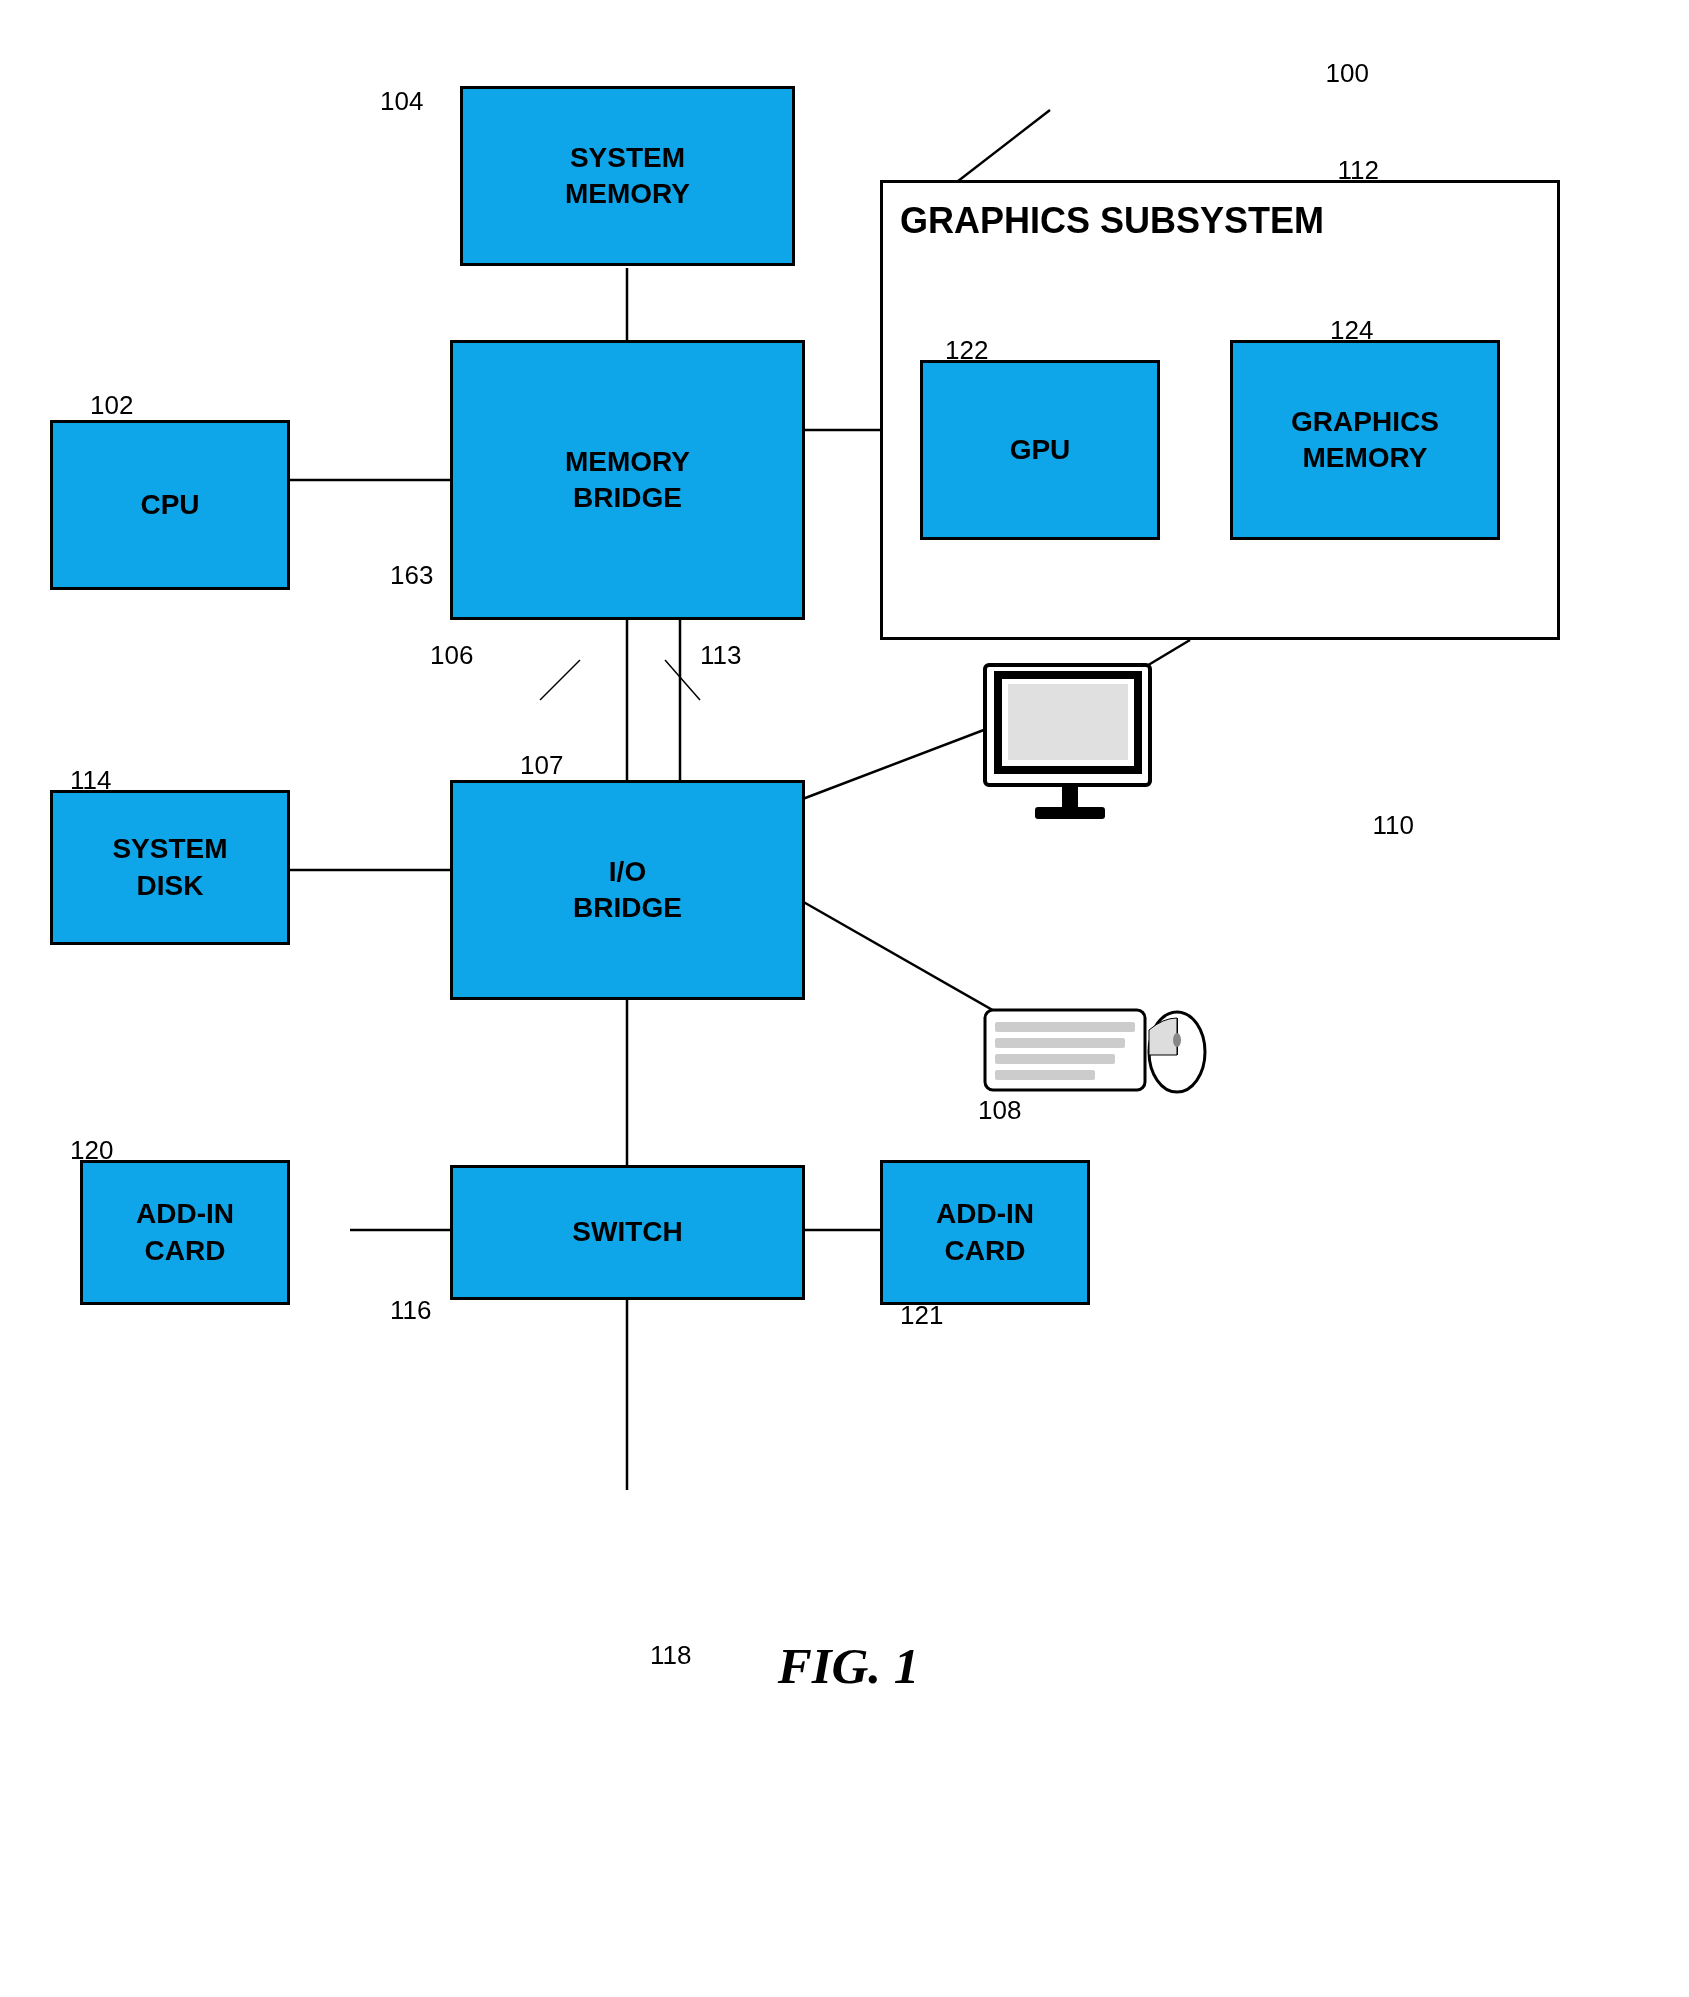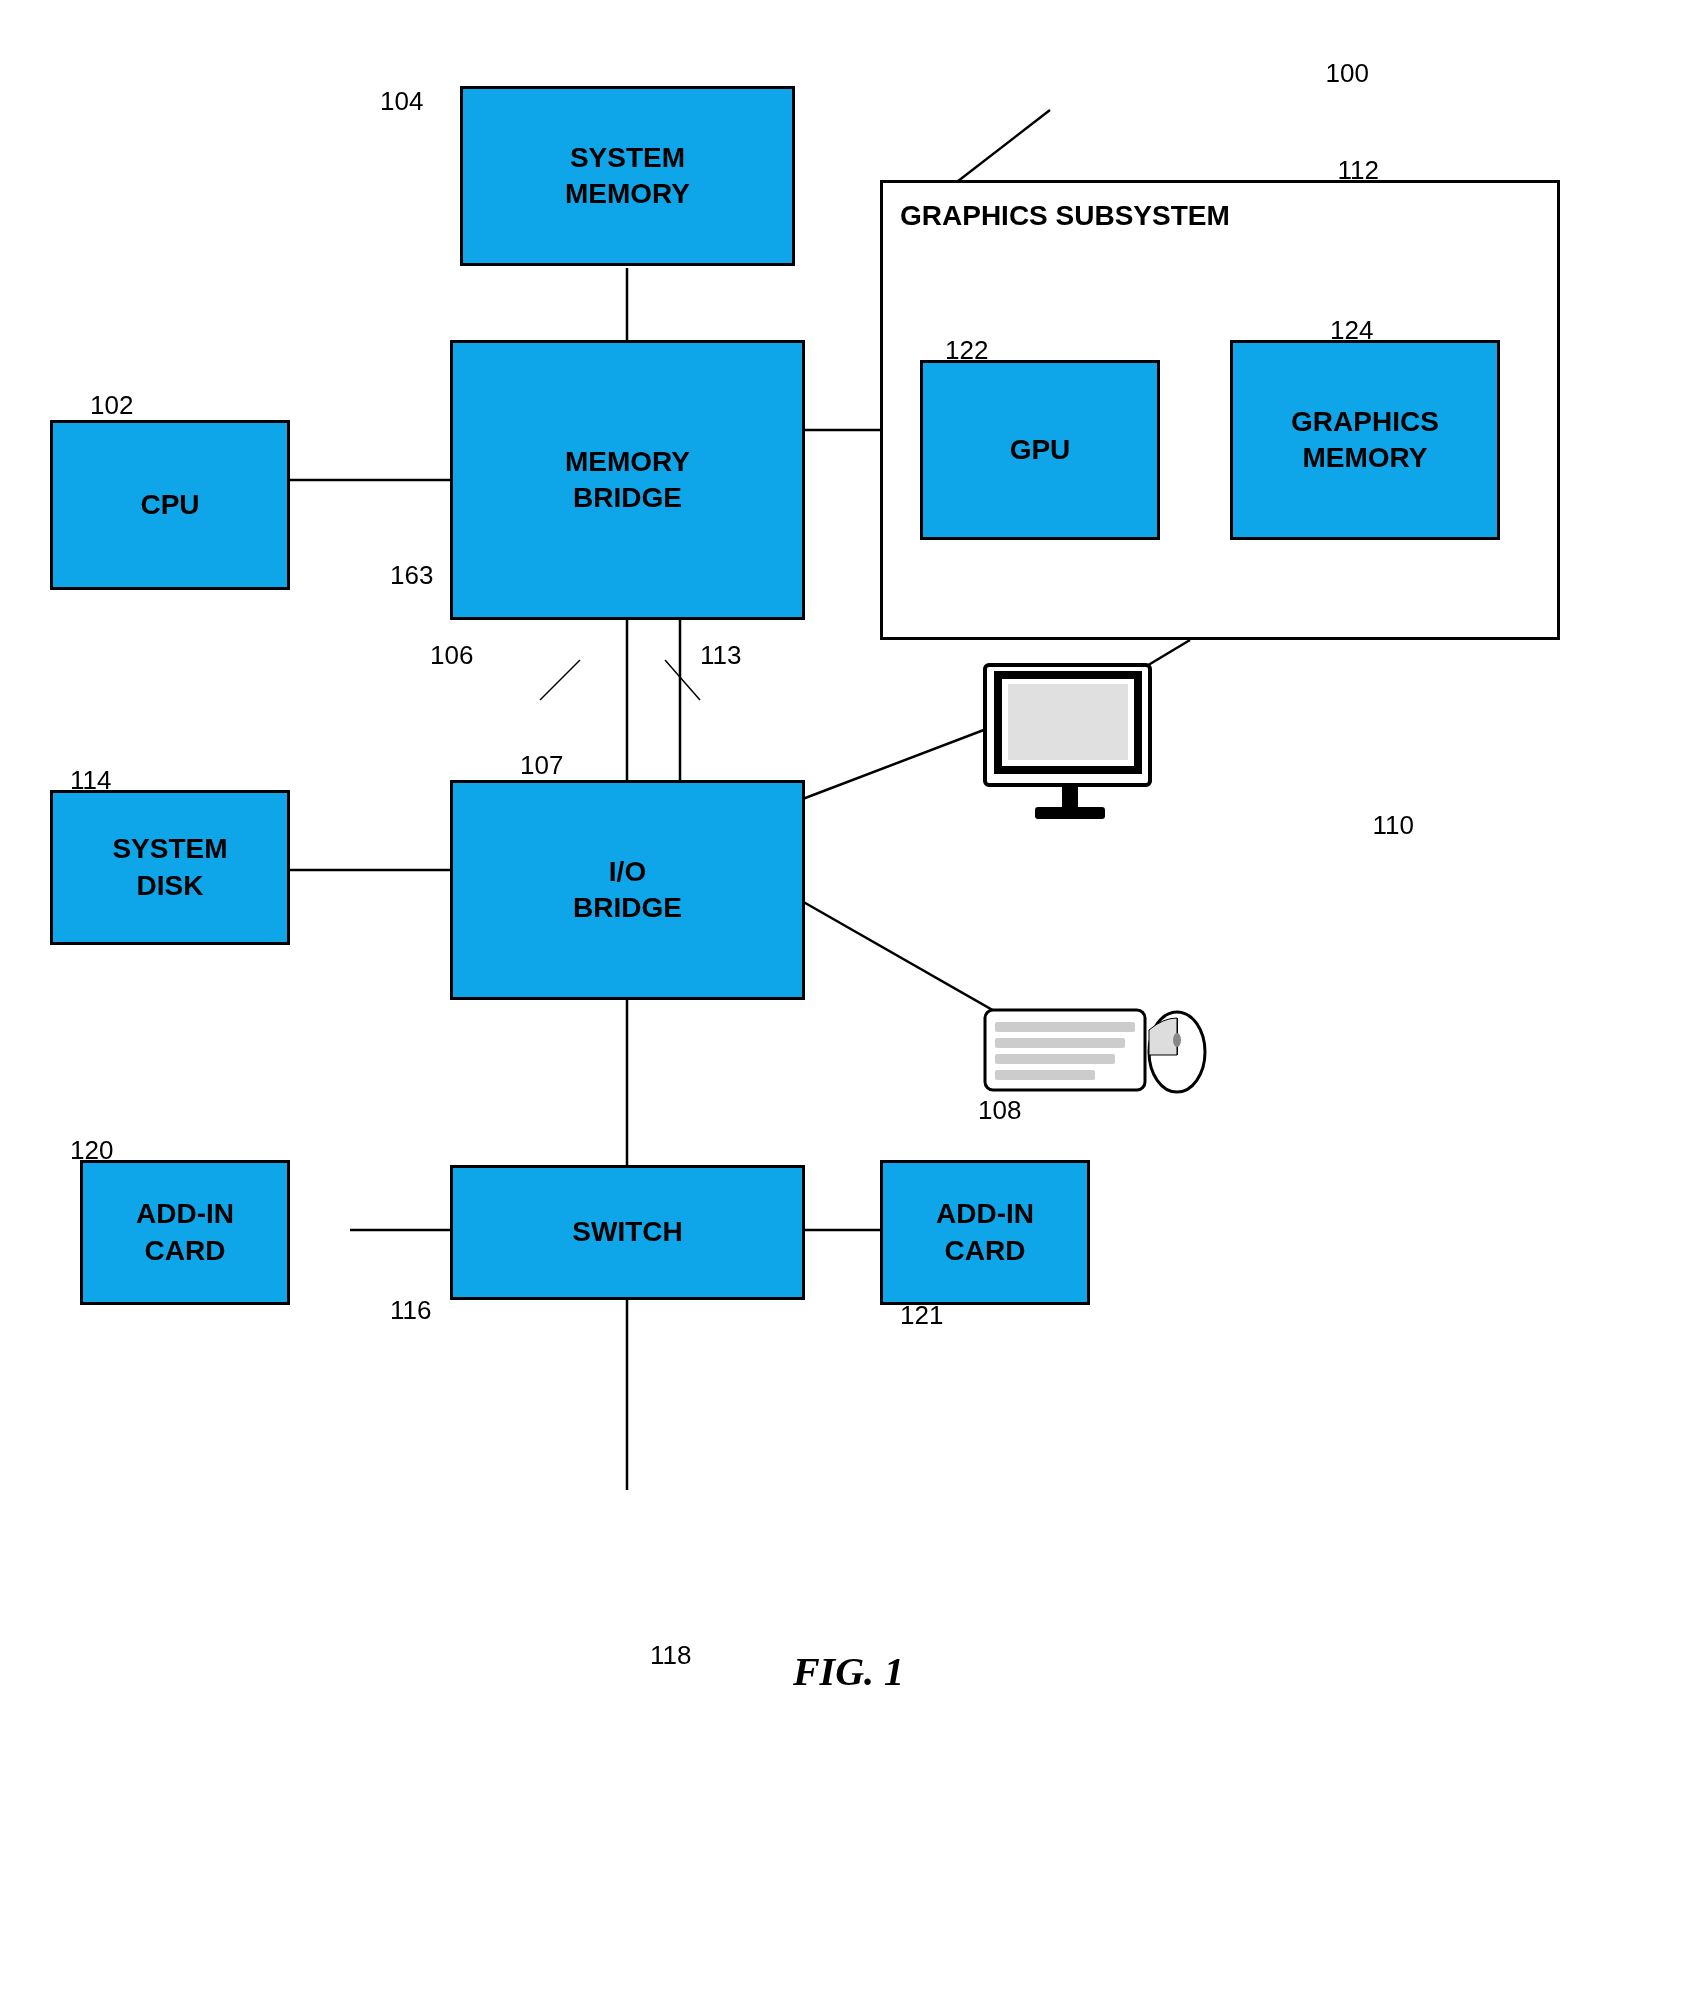--- a/index.html
+++ b/index.html
@@ -49,21 +49,21 @@
       height: 1997px;
       pointer-events: none;
     }
 
     
     .fig-caption {
       position: absolute;
       bottom: 60px;
       left: 8px; right: 0;
       text-align: center;
-      font-size: 40px;
+      font-size: 51px;
       font-style: italic;
       font-weight: bold;
       font-family: 'Times New Roman', serif;
     }
 
     
     .outer-box {
       position: absolute;
       border: 3px solid #000;
       background: #fff;
@@ -128,21 +128,21 @@
     MEMORY<br>BRIDGE
   </div>
   <div class="ref" style="top:560px; left:390px;">163</div>
 
   <div class="ref" style="top:640px; left:430px;">106</div>
 
   <div class="ref" style="top:640px; left:700px;">113</div>
 
   <div class="outer-box" style="left:880px; top:180px; width:680px; height:460px;">
   </div>
-  <div style="position:absolute; top:200px; left:900px; font-size:28px; font-weight:bold;">GRAPHICS SUBSYSTEM</div>
+  <div style="position:absolute; top:200px; left:900px; font-size:36px; font-weight:bold;">GRAPHICS SUBSYSTEM</div>
   <div class="ref" style="top:155px; right:310px;">112</div>
 
   <div class="box" style="left:920px; top:360px; width:240px; height:180px;">
     GPU
   </div>
   <div class="ref" style="top:335px; left:945px;">122</div>
 
   <div class="box" style="left:1230px; top:340px; width:270px; height:200px;">
     GRAPHICS<br>MEMORY
   </div>

